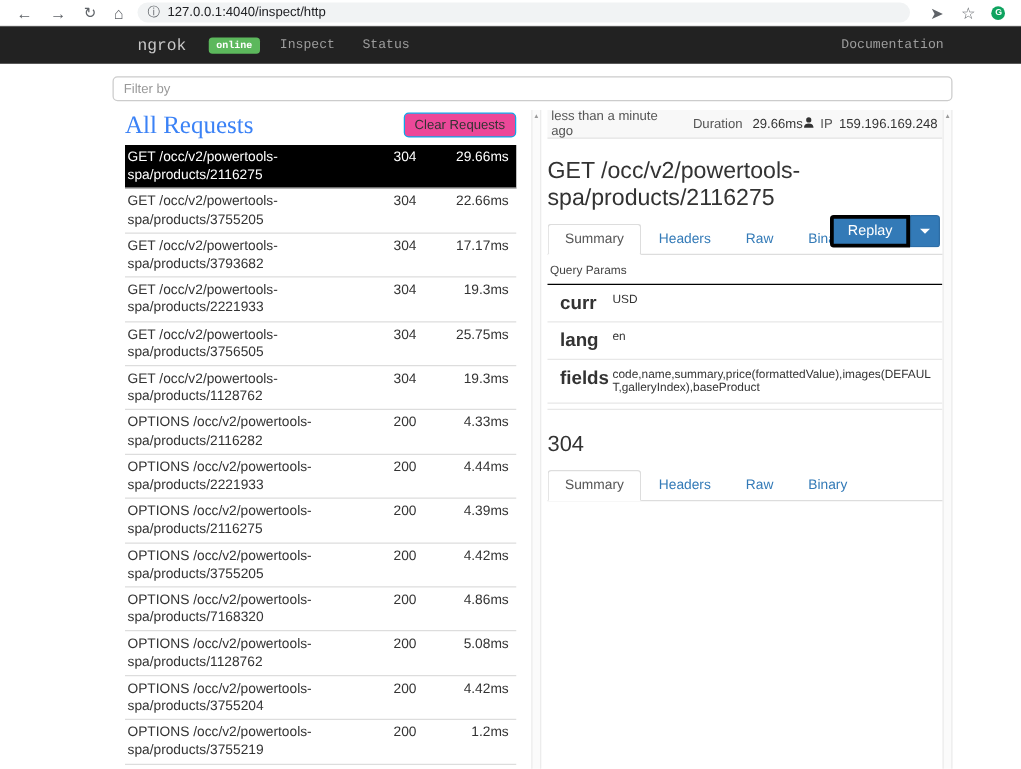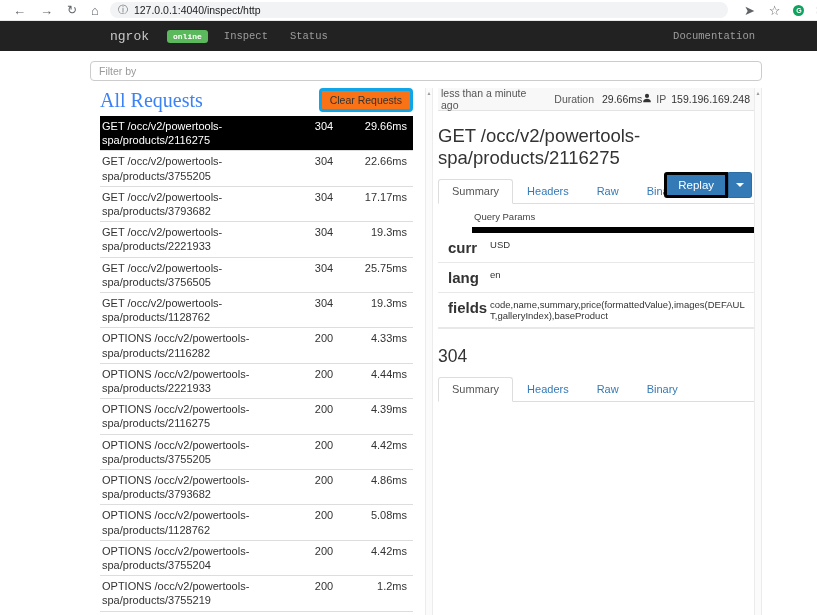--- a/index.html
+++ b/index.html
@@ -35,21 +35,21 @@
     font-size:10.5px; padding:0 8px; color:#555; outline:none;
     font-family:"Liberation Sans", sans-serif; }
   .filter-input::placeholder { color:#999; }
 
   .main { display:flex; margin-top:7px; height:537px; }
 
   
   .list-col { width:325px; padding-left:10px; }
   .list-header { display:flex; align-items:center; justify-content:space-between; height:24px; margin-bottom:4px; }
   .list-title { font-size:20px; color:#3b82f6;font-family:Liberation Serif, serif; }
-  .clear-btn { font-size:10.5px; color:#333; background:#f97316; border:3px solid #0ea5e9;
+  .clear-btn { font-size:10.5px; color:#333; background:#ec4899; border:1px solid #0ea5e9;
     border-radius:4px; padding:3px 8px; cursor:pointer; font-family:"Liberation Sans", sans-serif; }
   .req-row { display:flex; align-items:flex-start; border-bottom:1px solid #ddd;
     padding:3px 0 3px 2px; cursor:pointer; }
   .req-row .path { width:198px; font-size:11px; line-height:14.2px; color:#333; overflow-wrap:break-word; }
   .req-row .status { width:48px; font-size:11px; color:#333; text-align:center; padding-top:1px; }
   .req-row .duration { width:63px; font-size:11px; color:#333; text-align:right; padding:1px 4px 0 0; }
   .req-row.selected { background:#000; }
   .req-row.selected .path, .req-row.selected .status, .req-row.selected .duration { color:#fff; }
 
   
@@ -80,21 +80,21 @@
   .replay-group { position:absolute; right:2px; bottom:5px; display:flex; }
   .replay-main { background:#337ab7; color:#fff; font-size:11.5px; padding:4px 11px;
     border:3px solid #000000; border-radius:3px 0 0 3px; cursor:pointer;
     font-family:"Liberation Sans", sans-serif; }
   .replay-caret { background:#337ab7; border:1px solid #2e6da4; border-left:1px solid #2a6496;
     border-radius:0 3px 3px 0; padding:0 7px; display:flex; align-items:center; cursor:pointer; }
   .caret { width:0; height:0; border-left:4px solid transparent; border-right:4px solid transparent;
     border-top:4px solid #fff; }
 
   .tab-content { min-height:124px; border-bottom:1px solid #e8e8e8; }
-  .qp-caption { font-size:9.5px; color:#444; padding:7px 2px 5px 2px; border-bottom:6px solid #000000;margin-left:34px; }
+  .qp-caption { font-size:9.5px; color:#444; padding:7px 2px 5px 2px; border-bottom:1px solid #000000; }
   .qp-row { display:flex; border-bottom:1px solid #e8e8e8; padding:6px 0; }
   .qp-key { width:30px; padding-left:10px; font-size:15px; font-weight:bold; color:#333; flex:0 0 auto; margin-right:22px; }
   .qp-val { font-size:9.5px; color:#333; overflow-wrap:anywhere; padding-right:6px; }
 
   .resp-title { font-size:17.5px; color:#333; font-weight:400; margin:17px 0 10px 0; }
 </style>
 </head>
 <body>
 
 <div class="browser-bar">
@@ -182,21 +182,21 @@
             <span class="path">OPTIONS /occ/v2/powertools-spa/products/2116275</span>
             <span class="status">200</span>
             <span class="duration">4.39ms</span>
           </div>
           <div class="req-row">
             <span class="path">OPTIONS /occ/v2/powertools-spa/products/3755205</span>
             <span class="status">200</span>
             <span class="duration">4.42ms</span>
           </div>
           <div class="req-row">
-            <span class="path">OPTIONS /occ/v2/powertools-spa/products/3793682</span>
+            <span class="path">OPTIONS /occ/v2/powertools-spa/products/7168320</span>
             <span class="status">200</span>
             <span class="duration">4.86ms</span>
           </div>
           <div class="req-row">
             <span class="path">OPTIONS /occ/v2/powertools-spa/products/1128762</span>
             <span class="status">200</span>
             <span class="duration">5.08ms</span>
           </div>
           <div class="req-row">
             <span class="path">OPTIONS /occ/v2/powertools-spa/products/3755204</span>

